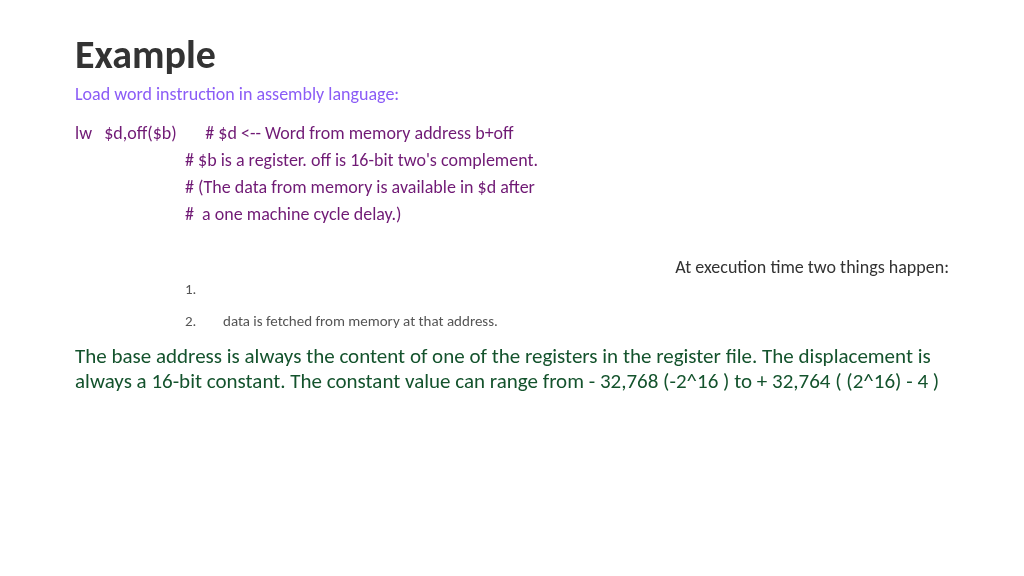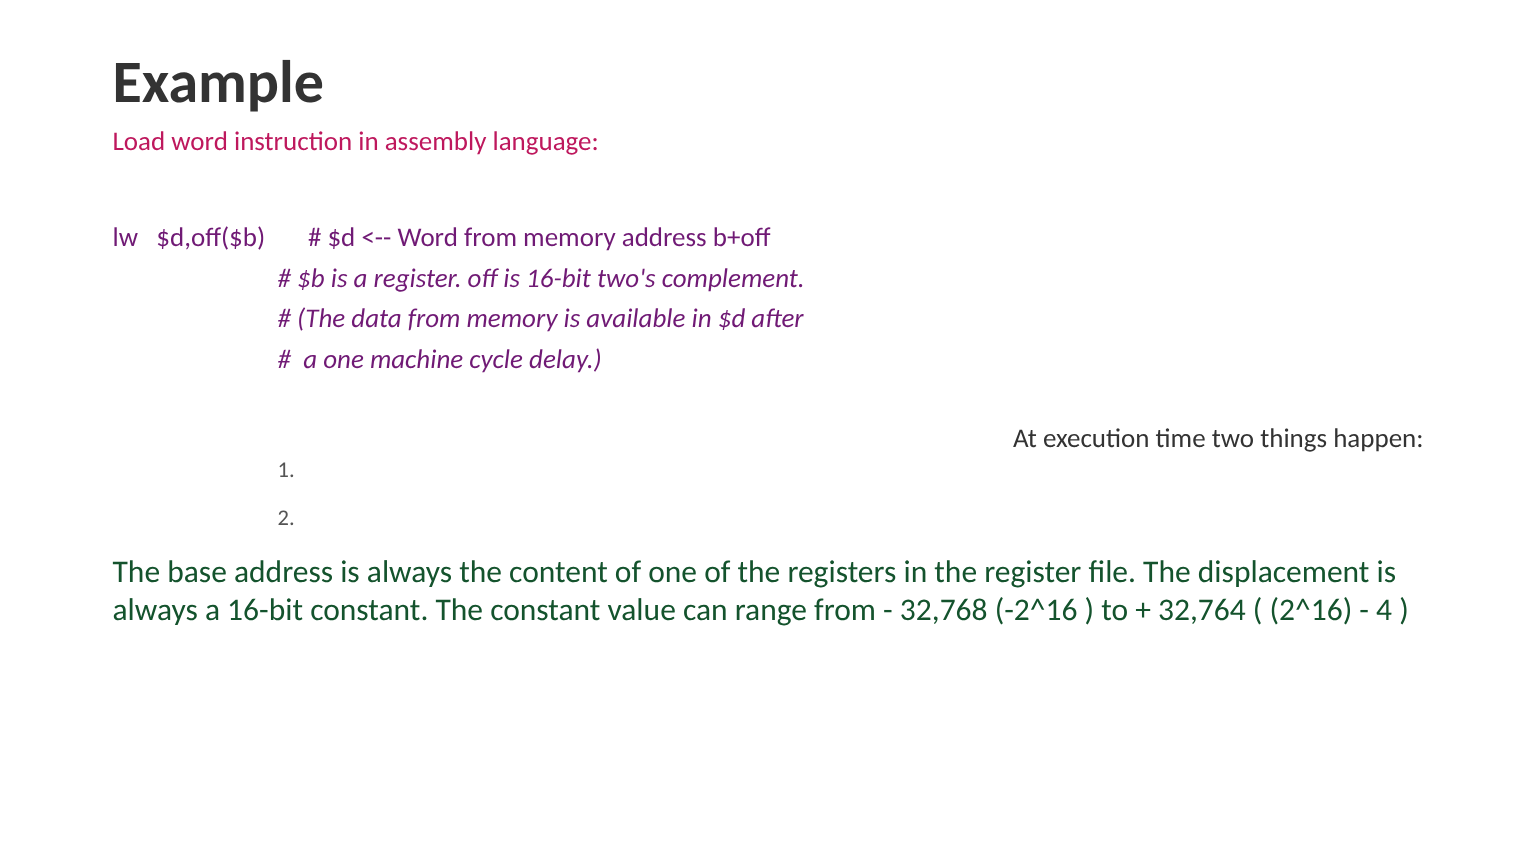--- a/index.html
+++ b/index.html
@@ -13,32 +13,31 @@
       position: relative;
     }
     .title {
       font-size: 40px;
       font-weight: 700;
       color: #333333;
       margin-bottom: 4px;
     }
     .subtitle {
       font-size: 18px;
-      color: #be185d;
-      margin-bottom: 40px;
+      color: #8b5cf6;
+      margin-bottom: 15px;
     }
     .code-line {
       font-size: 18px;
       color: #701a75;
       line-height: 1.5;
       white-space: pre;
     }
     .code-indent {
       padding-left: 110px;
-      font-style: italic;
     }
     .section-heading {
       font-size: 18px;
       color: #333333;
       margin-top: 28px;
       margin-bottom: 2px;
       text-align: right;
     }
     .list {
       padding-left: 110px;
@@ -71,16 +70,17 @@
 <div class="code-line code-indent">#  a one machine cycle delay.)</div>
 
 <div class="section-heading">At execution time two things happen:</div>
 
 <div class="list">
   <div class="list-item">
     <span class="list-num">1.</span>
   </div>
   <div class="list-item">
     <span class="list-num">2.</span>
+    <span>data is fetched from memory at that address.</span>
   </div>
 </div>
 
 <div class="paragraph">The base address is always the content of one of the registers in the register file. The displacement is always a 16-bit constant. The constant value can range from - 32,768 (-2^16 ) to + 32,764 ( (2^16) - 4 )</div>
 
 </body></html>

